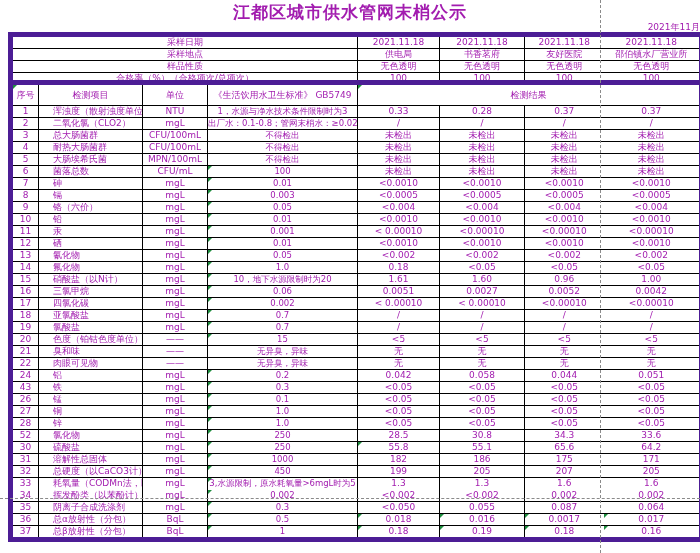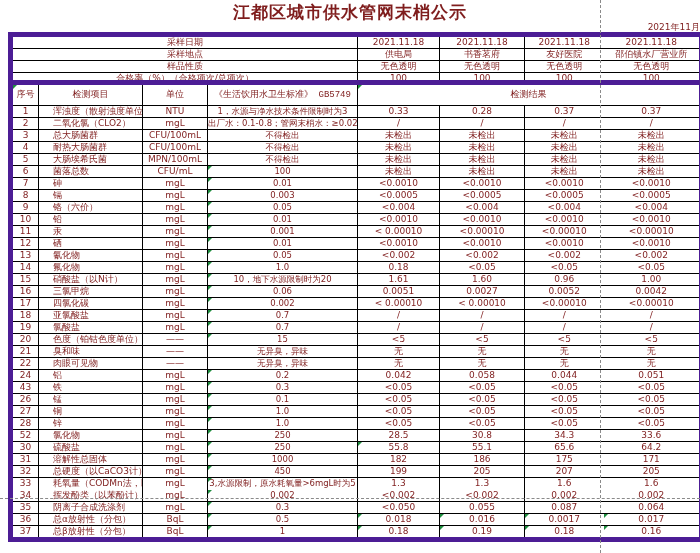--- a/index.html
+++ b/index.html
@@ -1,33 +1,33 @@
 <!DOCTYPE html>
 <html><head>
 <meta charset="utf-8">
 <style>
   html,body{margin:0;padding:0;background:#fff;}
   .page{
     position:relative;width:700px;height:553px;background:#ffffff;
-    font-family:"DejaVu Sans",sans-serif;color:#7f1d1d;overflow:hidden;
+    font-family:"DejaVu Sans",sans-serif;color:#a21caf;overflow:hidden;
   }
   .title{position:absolute;top:1px;left:0;width:700px;text-align:center;
     font-size:17px;font-weight:bold;letter-spacing:1px;}
   .subtitle{position:absolute;top:21px;left:0;width:700px;text-align:right;font-size:9px;}
   table{border-collapse:collapse;table-layout:fixed;position:absolute;left:8px;
     background:#fff;}
   table.info{top:32px;width:691px;}
   table.main{top:80px;width:691px;}
   table{border:5px solid #4c1d95;}
   td,th{border-right:1px solid #000;border-bottom:1px solid #000;
     padding:0;font-size:9px;font-weight:normal;line-height:11px;
     text-align:center;vertical-align:middle;overflow:hidden;white-space:nowrap;
     position:relative;}
   table.info tr{height:12px;}
-  table.main thead tr{height:23px;font-family:Liberation Mono, monospace;}
+  table.main thead tr{height:23px;}
   table.main tbody tr{height:12px;}
   td.item{text-align:left;padding-left:14px;}
   td.std{font-size:8.5px;margin-top:24px;}
   
   td.v2,th.v2{border-right:hidden;}
   tr.pb td{border-bottom:hidden;}
   
   .gt::before{content:"";position:absolute;top:0;left:0;width:0;height:0;
     border-top:4px solid #1e8e3e;border-right:4px solid transparent;}
   .vbreak{position:absolute;left:600px;top:0;width:0;height:553px;

